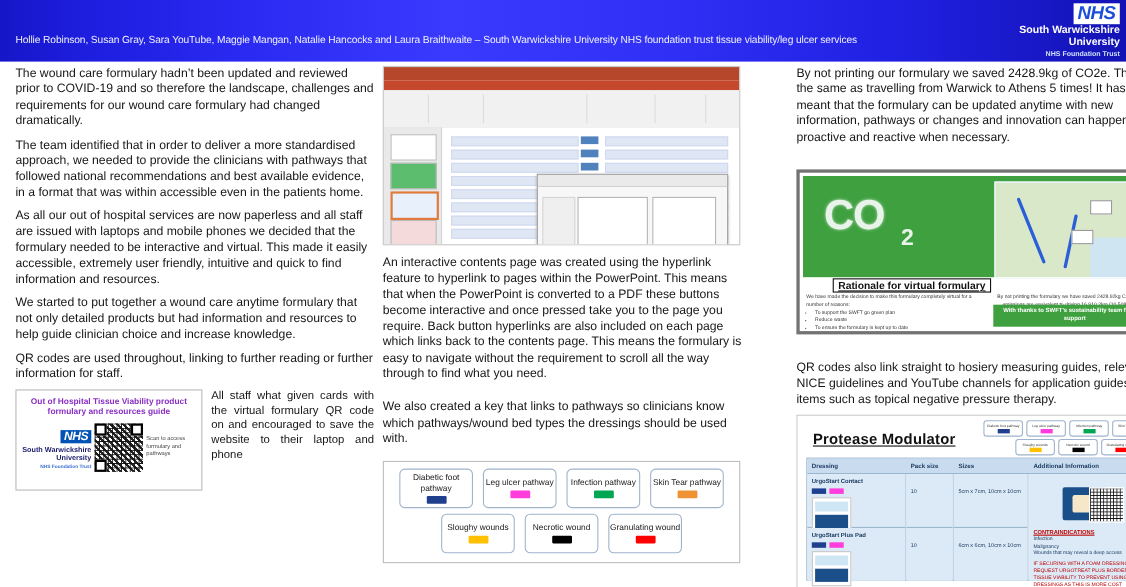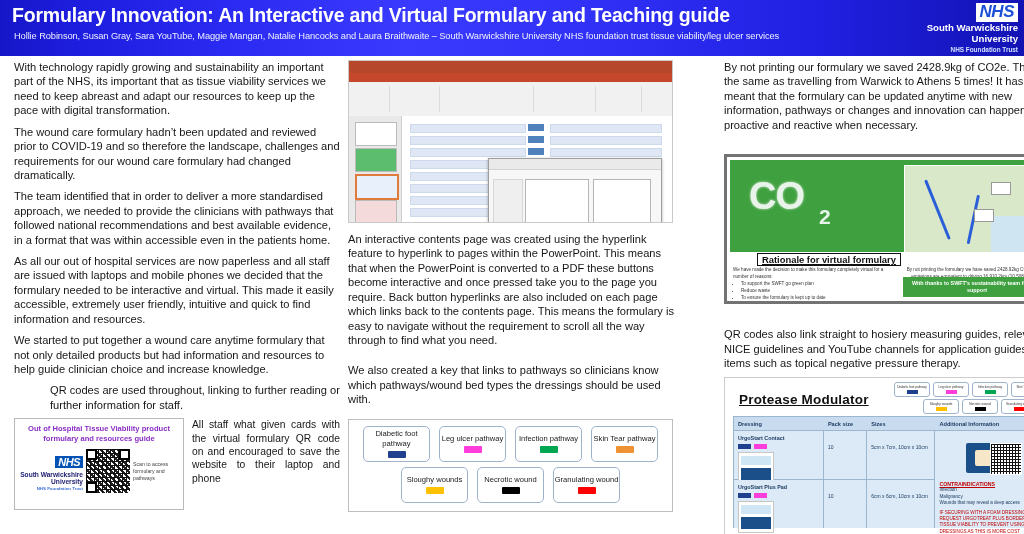--- a/index.html
+++ b/index.html
@@ -39,21 +39,21 @@
 
   
   .col{position:absolute;top:60px;}
   .col-left{left:14px;width:326px;}
   .col-mid{left:348px;width:326px;}
   .col-right{left:724px;width:330px;}
 
   p.body{
     margin:0 0 7px 0;font-size:11.1px;line-height:1.30;color:#161616;
   }
-  p.tight{margin-bottom:5px;margin-left:36px;}
+  p.tight{margin-bottom:5px;}
 
   
   .qr-row{display:flex;align-items:flex-start;gap:8px;margin-top:6px;}
   .qr-card{
     width:170px;height:92px;border:1px solid #b9b9b9;background:#fff;
     box-sizing:border-box;padding:5px 4px 4px 4px;position:relative;
   }
   .qr-card-title{
     font-size:7.6px;font-weight:bold;color:#8a2fc4;text-align:center;line-height:1.25;
   }
@@ -234,31 +234,29 @@
     text-align:center;line-height:1;
   }
   .pm-back-lbl{font-size:3.2px;color:#555;text-align:center;}
 </style>
 </head>
 <body>
 
 <div class="poster">
 
   <div class="header">
-    <div class="header-title">Formulary Innovation: An Interactive and Virtual Formulary and Teaching guide</div>
     <div class="header-authors">Hollie Robinson, Susan Gray, Sara YouTube, Maggie Mangan, Natalie Hancocks and Laura Braithwaite – South Warwickshire University NHS foundation trust tissue viability/leg ulcer services</div>
     <div class="nhs-block">
       <div class="nhs-logo">NHS</div>
       <div class="nhs-trust1">South Warwickshire University</div>
       <div class="nhs-trust2">NHS Foundation Trust</div>
     </div>
   </div>
 
   <div class="col col-left">
-    <p class="body">With technology rapidly growing and sustainability an important part of the NHS, its important that as tissue viability services we need to keep abreast and adapt our resources to keep up the pace with digital transformation.</p>
     <p class="body">The wound care formulary hadn’t been updated and reviewed prior to COVID-19 and so therefore the landscape, challenges and requirements for our wound care formulary had changed dramatically.</p>
     <p class="body">The team identified that in order to deliver a more standardised approach, we needed to provide the clinicians with pathways that followed national recommendations and best available evidence, in a format that was within accessible even in the patients home.</p>
     <p class="body">As all our out of hospital services are now paperless and all staff are issued with laptops and mobile phones we decided that the formulary needed to be interactive and virtual. This made it easily accessible, extremely user friendly, intuitive and quick to find information and resources.</p>
     <p class="body">We started to put together a wound care anytime formulary that not only detailed products but had information and resources to help guide clinician choice and increase knowledge.</p>
     <p class="body tight">QR codes are used throughout, linking to further reading or further information for staff.</p>
 
     <div class="qr-row">
       <div class="qr-card">
         <div class="qr-card-title">Out of Hospital Tissue Viability product formulary and resources guide</div>
         <div class="qr-card-body">

